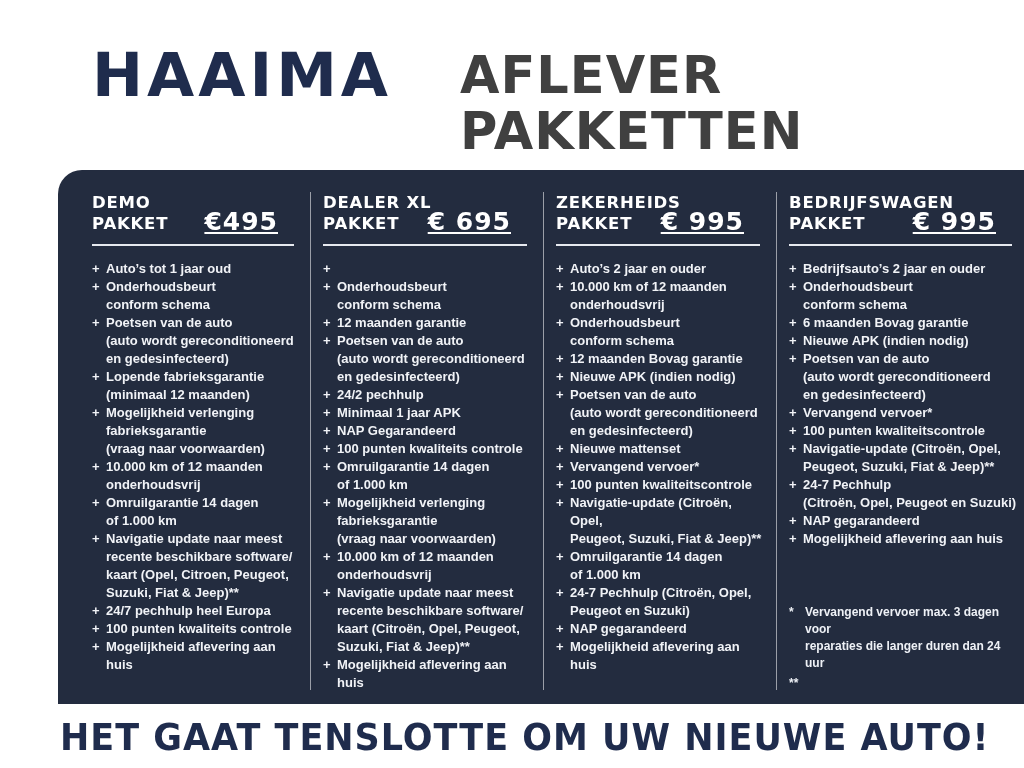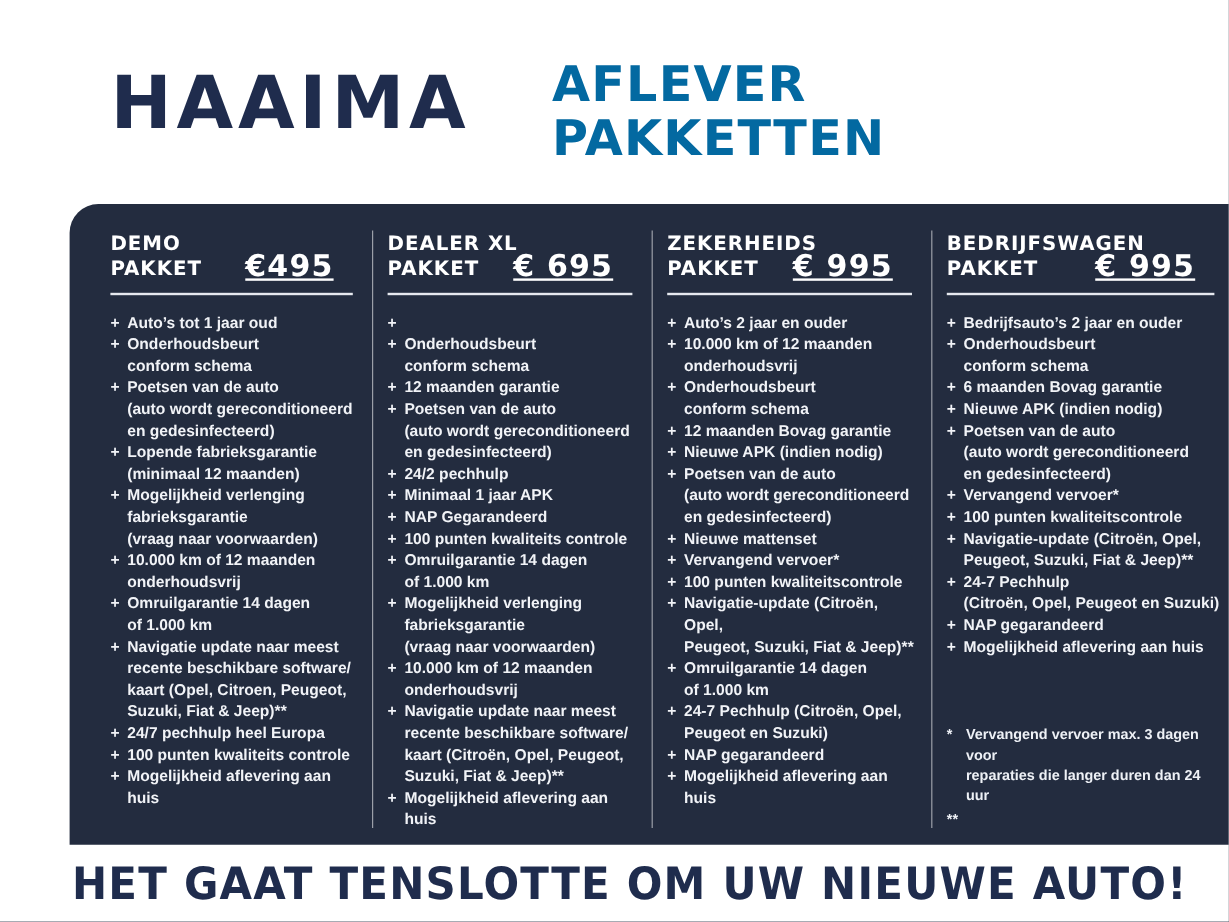--- a/index.html
+++ b/index.html
@@ -3,34 +3,34 @@
 <meta charset="utf-8">
 <style>
   html, body { margin: 0; padding: 0; }
   body {
     width: 1024px; height: 768px;
     background: #ffffff;
     font-family: "DejaVu Sans", "Liberation Sans", sans-serif;
     position: relative;
     overflow: hidden;
   }
-  .logo { position: absolute; left: 92px; top: 44px; color: #1f2c4d; margin-top: 12px; }
+  .logo { position: absolute; left: 92px; top: 44px; color: #1f2c4d; }
   .logo-name {
     font-size: 61px; font-weight: bold; letter-spacing: 4px;
     line-height: 1; white-space: nowrap;
   }
   .logo-tagline {
     font-size: 26px; font-weight: normal; letter-spacing: 3.5px;
     margin-top: 6px; white-space: nowrap; color: #23304f;
     font-family: "Liberation Sans", sans-serif;
   }
   .page-title {
     position: absolute; left: 460px; top: 48px;
-    font-size: 41px; font-weight: bold; letter-spacing: 1px;
-    line-height: 1.1; color: #0369a1; white-space: pre-line;
+    font-size: 51px; font-weight: bold; letter-spacing: 1px;
+    line-height: 1.1; color: #404040; white-space: pre-line;
   }
   .panel {
     position: absolute; left: 58px; top: 170px; right: 0; height: 534px;
     background: #232c3f;
     border-radius: 24px 0 0 0;
     display: flex;
     box-sizing: border-box;
     padding: 22px 0 14px 0;
     color: #ffffff;
   }

